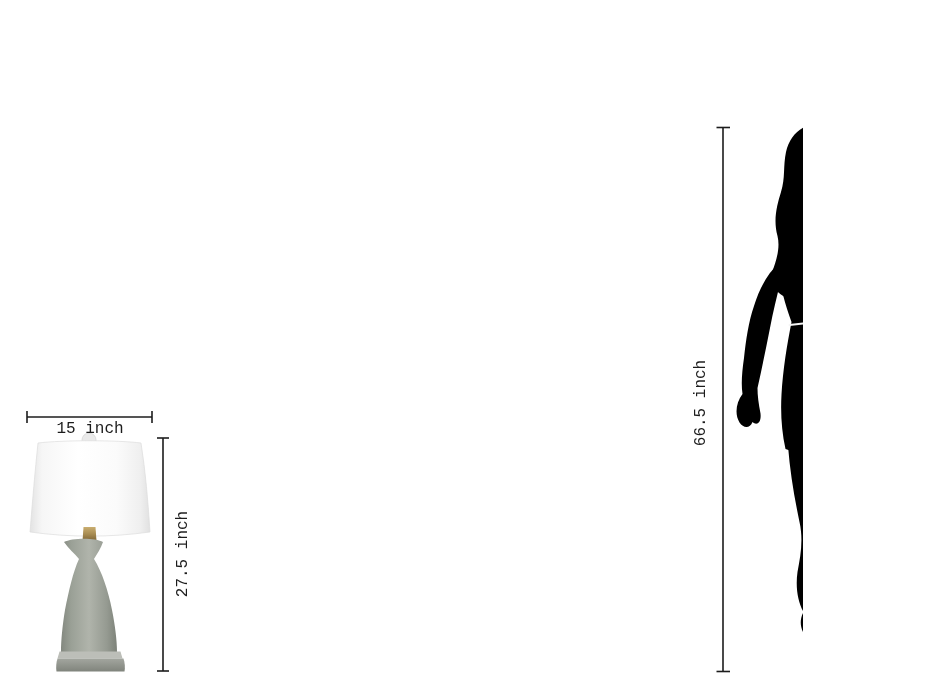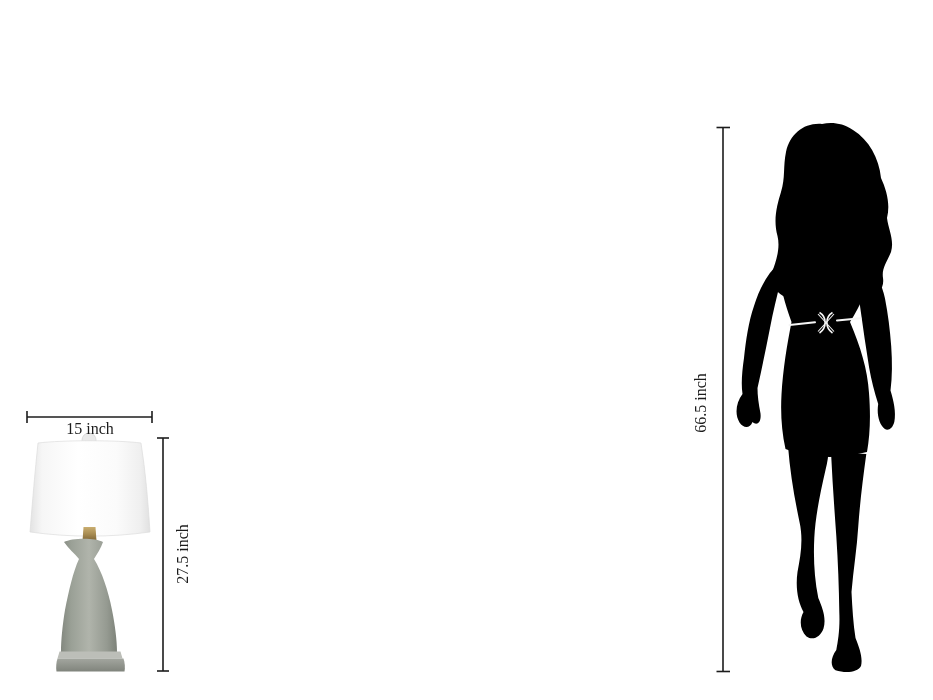--- a/index.html
+++ b/index.html
@@ -2,24 +2,24 @@
 <html style="--bg: #ffffff; --annotation: #1c1c1c; --silhouette: #000000; --belt: #f5f5f5; --lamp_shade: #ffffff; --lamp_shade_edge: #e3e3e3; --lamp_body: #9aa096; --lamp_base: #8e918a; --lamp_brass: #a88c52; --lamp_finial: #eaeaea;"><head>
 <meta charset="utf-8">
 <style>
   html, body {
     margin: 0;
     padding: 0;
     background: #ffffff;
   }
   .stage {
     position: relative;
-    width: 933px;
+    width: 803px;
     height: 700px;
     background: var(--bg, #ffffff);
-    font-family: Liberation Serif, serif;
+    font-family: Liberation Mono, monospace;
     overflow: hidden;
     text-align: center;
   }
   svg.scene {
     position: absolute;
     left: 0;
     top: 0;
     width: 933px;
     height: 700px;
     display: block;

